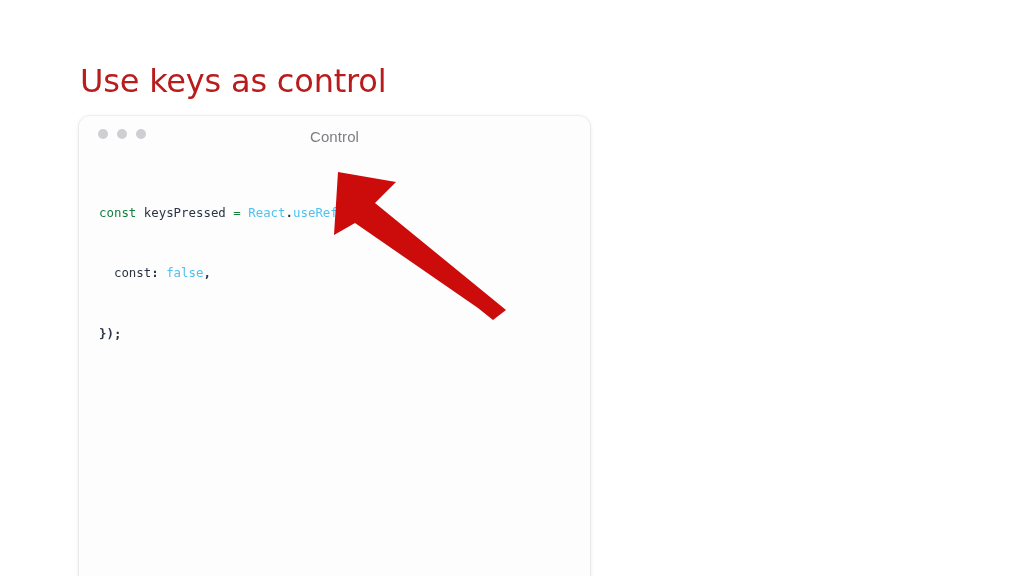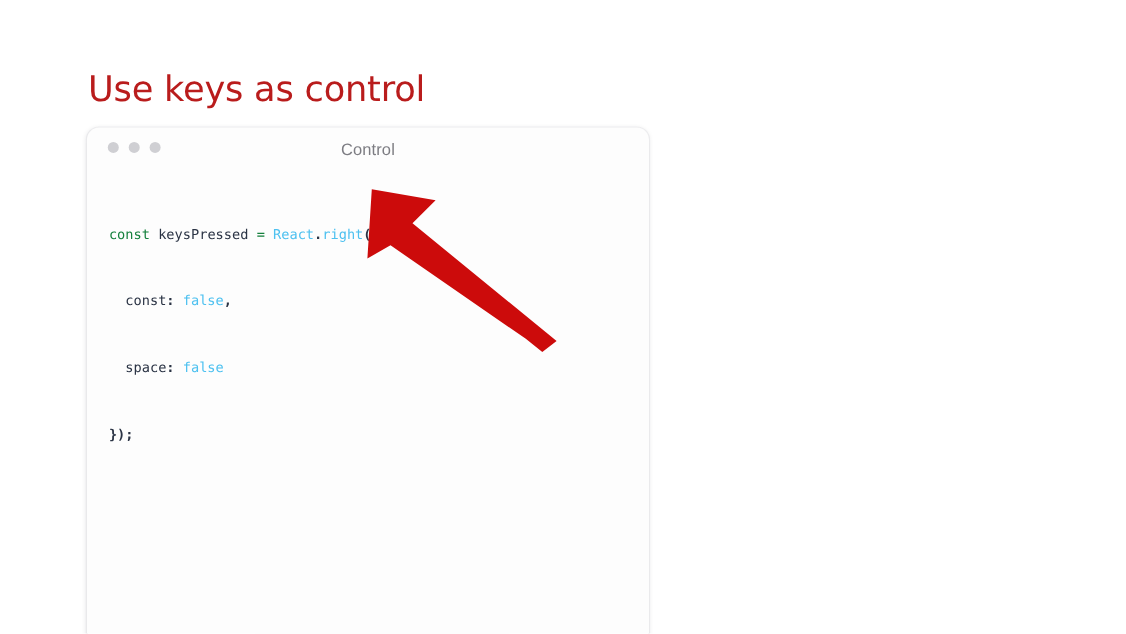--- a/index.html
+++ b/index.html
@@ -122,23 +122,22 @@
   <div class="title-bar">
     <div class="traffic-lights">
       <span class="dot" style="background: rgb(207, 207, 211);"></span>
       <span class="dot" style="background: rgb(207, 207, 211);"></span>
       <span class="dot" style="background: rgb(207, 207, 211);"></span>
     </div>
     <div class="window-title">Control</div>
   </div>
 
   <div class="code-body">
-    <div class="code-line"><span class="t-gray">const </span><span class="t-plain">keysPressed </span><span class="t-gray">= </span><span class="t-cyan">React</span><span class="t-punct">.</span><span class="t-cyan">right</span><span class="t-punct">({</span></div>
+    <div class="code-line"><span class="t-gray">const </span><span class="t-plain">keysPressed </span><span class="t-gray">= </span><span class="t-cyan">React</span><span class="t-punct">.</span><span class="t-cyan">useRef</span><span class="t-punct">({</span></div>
     <div class="code-line"><span class="t-plain">  const</span><span class="t-punct">: </span><span class="t-cyan">false</span><span class="t-punct">,</span></div>
-    <div class="code-line"><span class="t-plain">  space</span><span class="t-punct">: </span><span class="t-cyan">false</span></div>
     <div class="code-line"><span class="t-punct">});</span></div>
     <div class="code-line blank"> </div>
     <div class="code-line blank"> </div>
     
     
     
     
     
     
     

